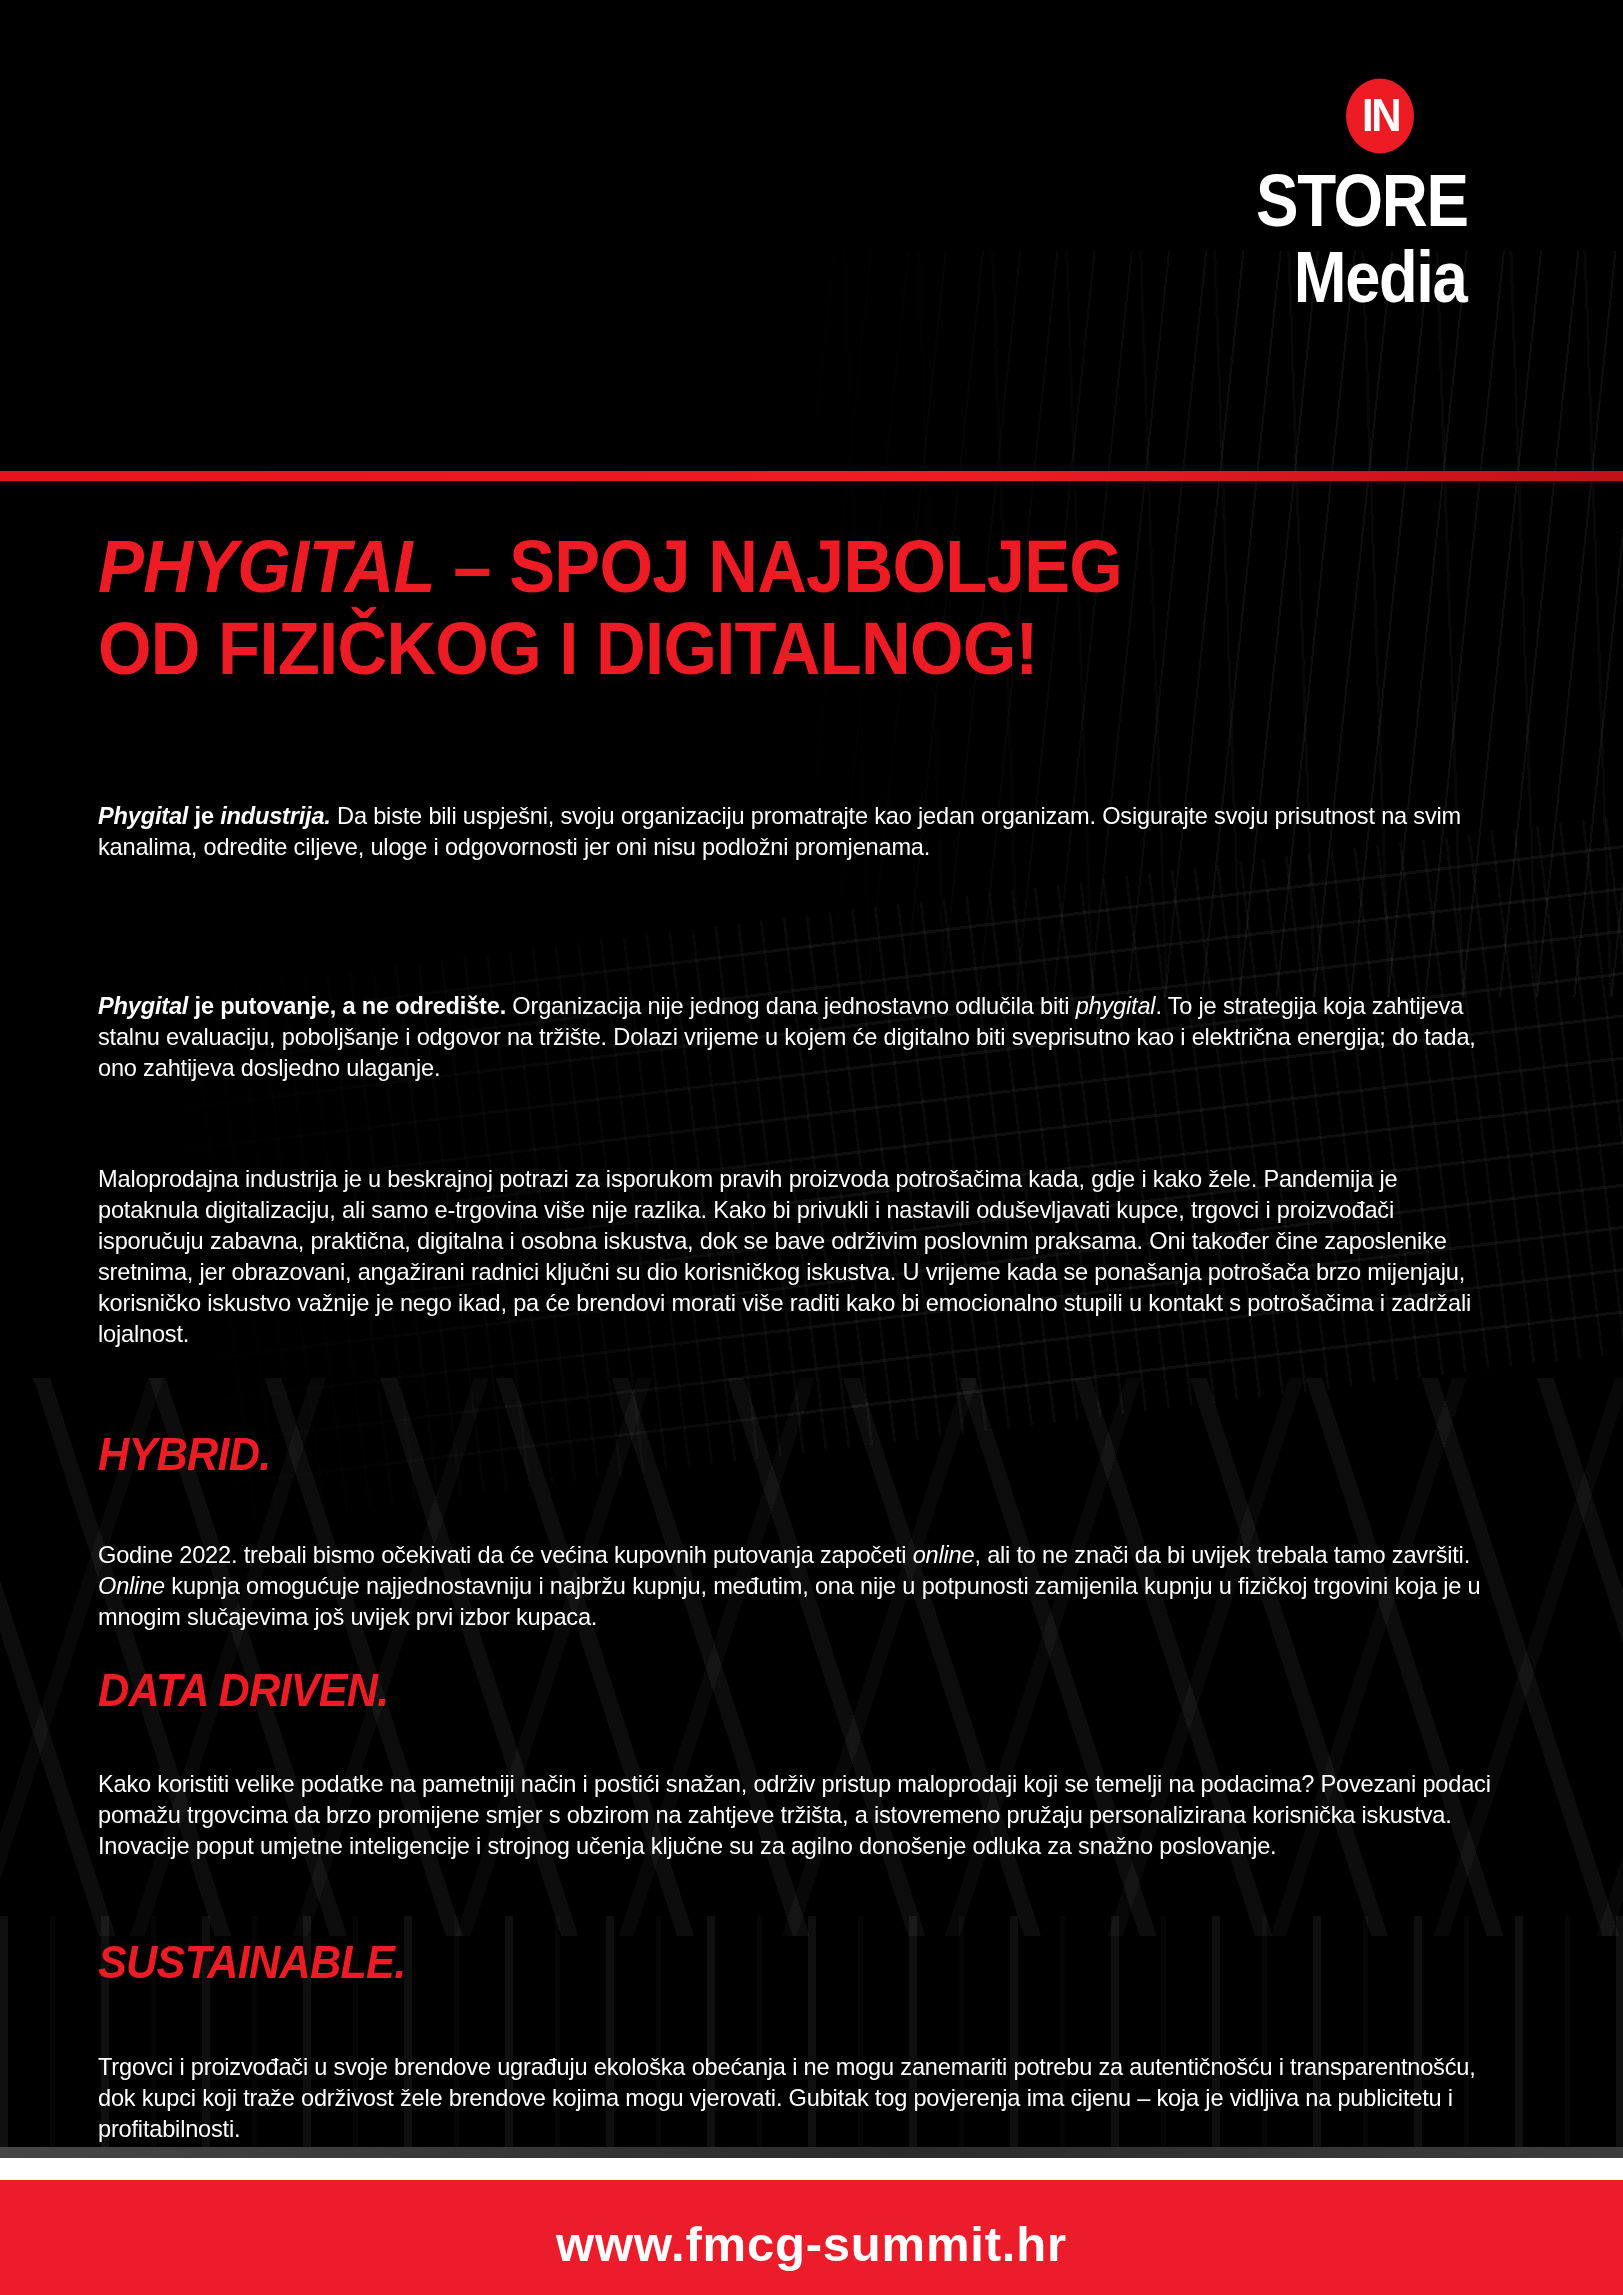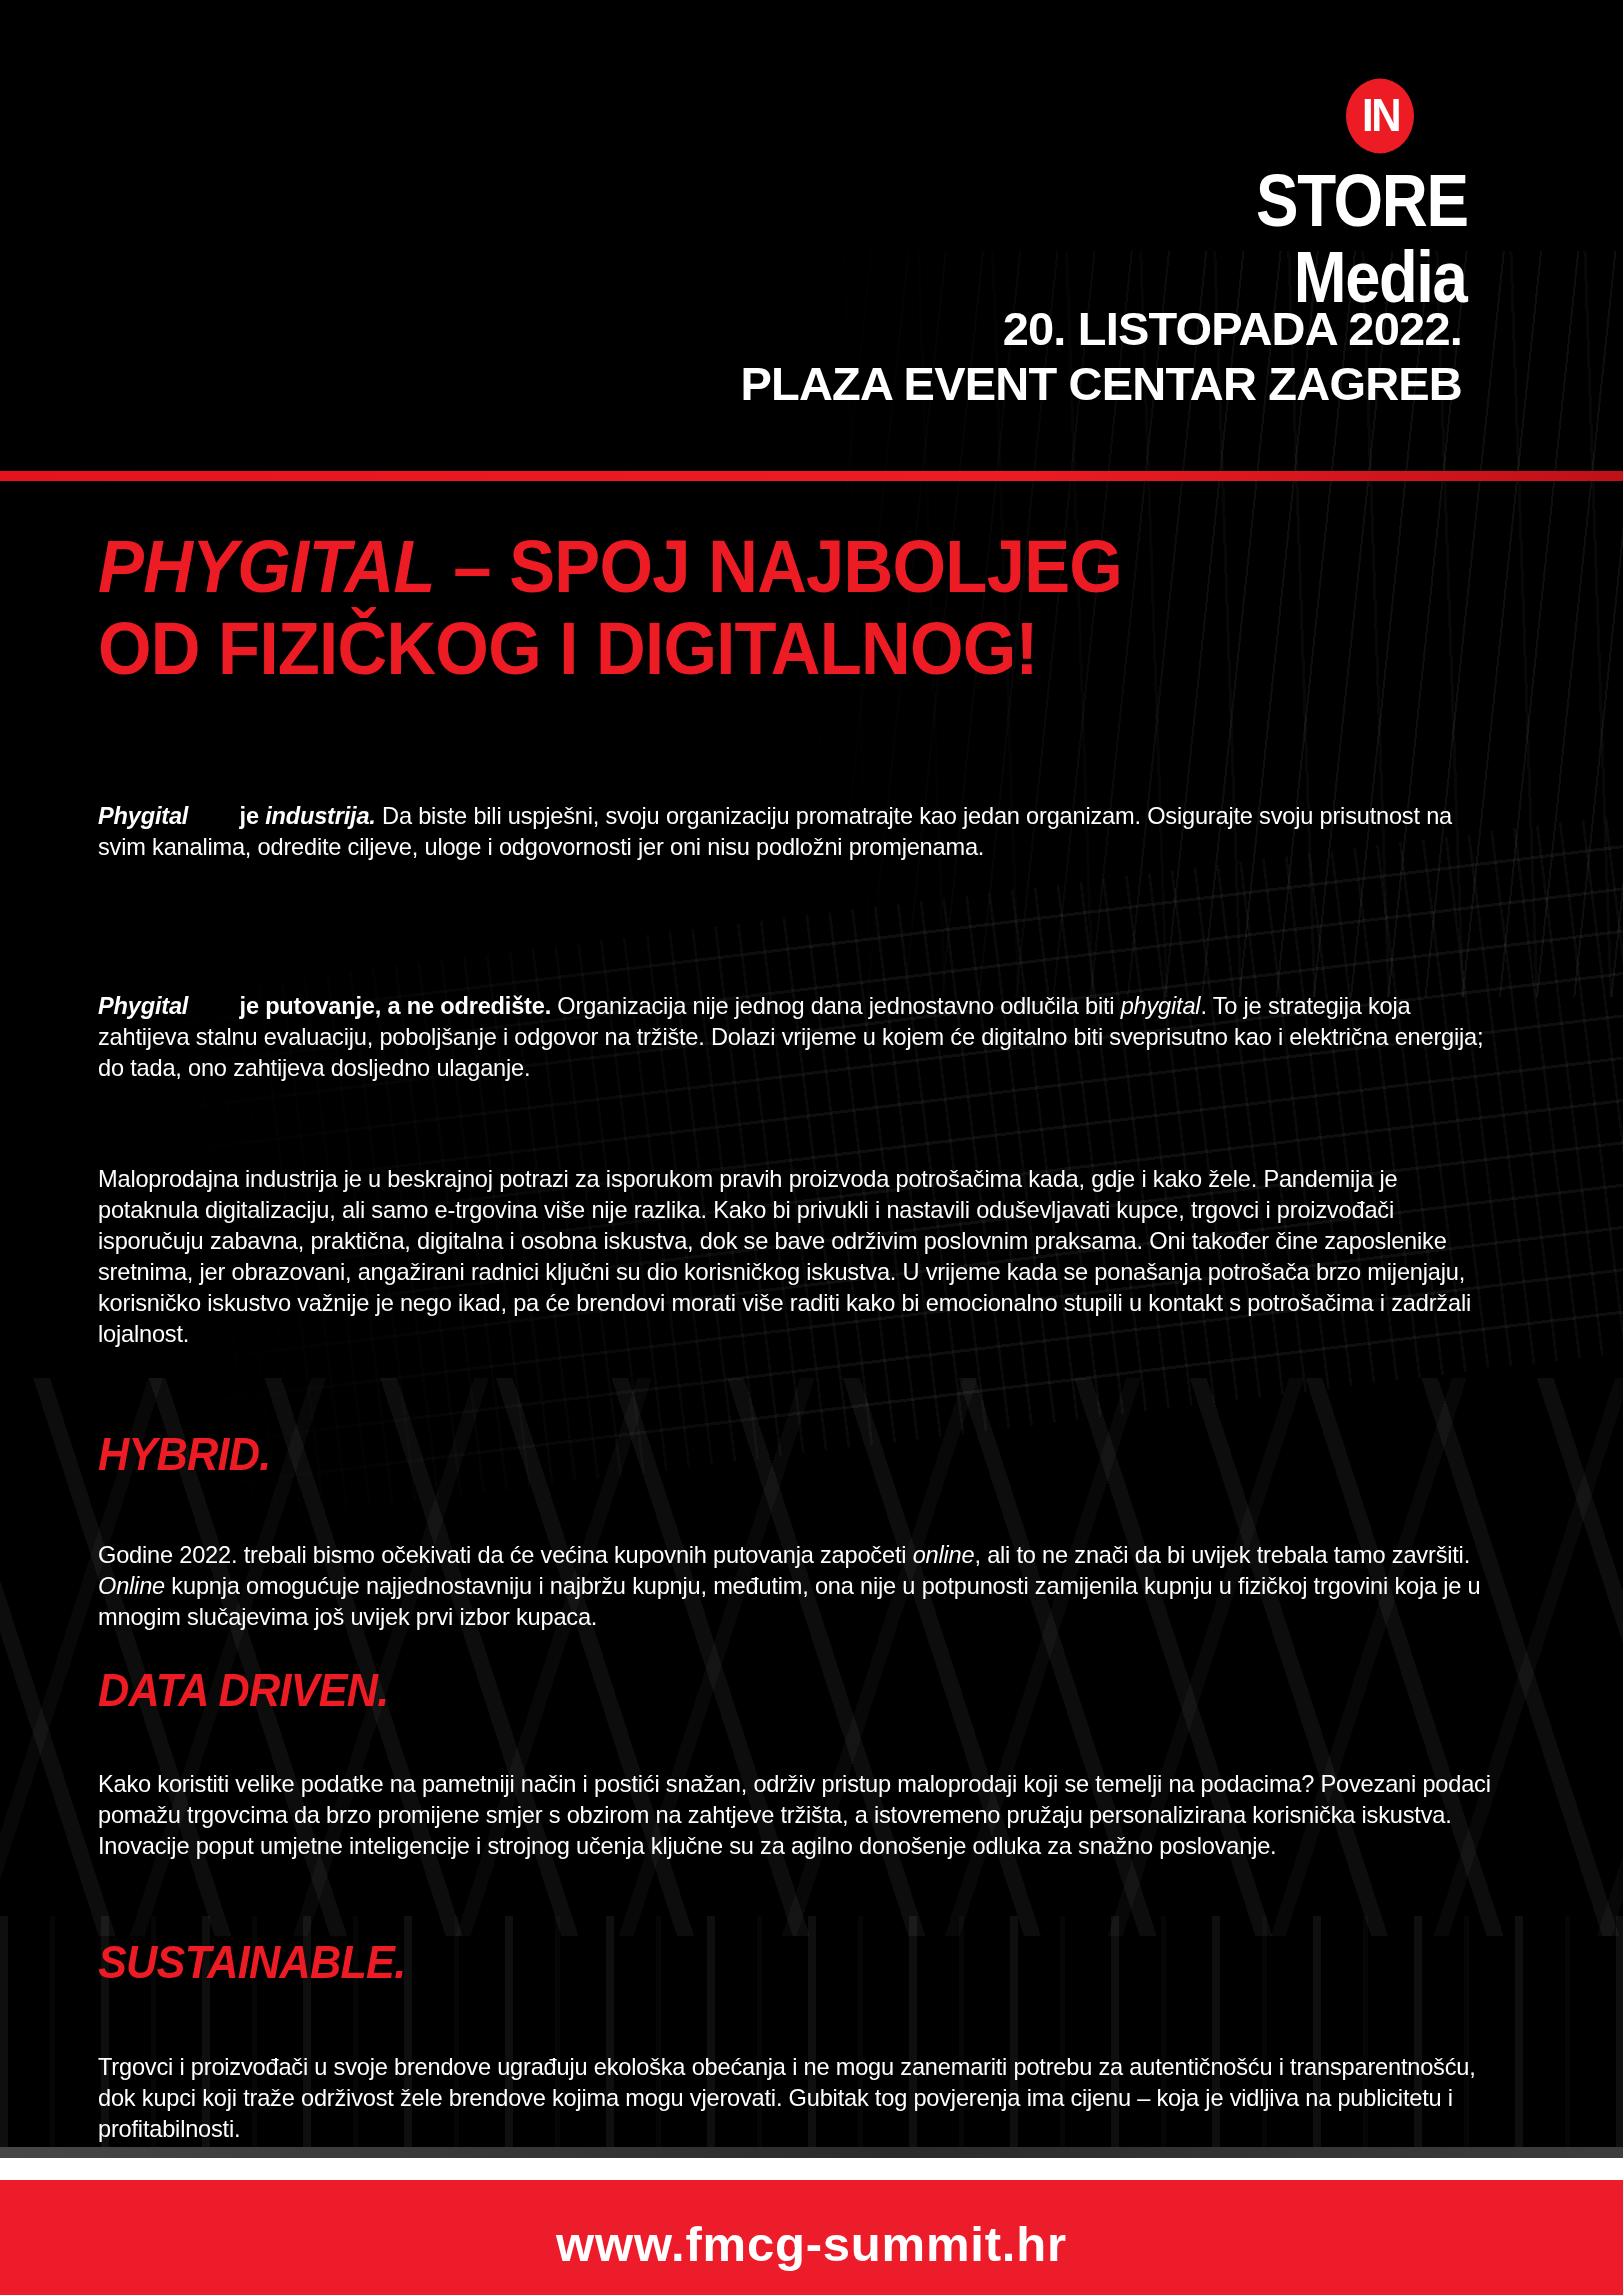--- a/index.html
+++ b/index.html
@@ -98,21 +98,21 @@
     transform:scaleX(.93);transform-origin:left top;
   }
   .main-title .line{display:block;}
 
   
   .para{
     position:absolute;left:98px;width:1406px;
     font-size:23.6px;line-height:31px;letter-spacing:-0.2px;
     color:#fff;
   }
-  .run-b{font-weight:700;margin-left:45px;}
+  .run-b{font-weight:700;}
   .run-bi{font-weight:700;font-style:italic;}
   .run-i{font-style:italic;}
 
   .section-heading{
     position:absolute;left:98px;
     color:var(--red);
     font-weight:700;font-style:italic;
     font-size:47px;line-height:50px;letter-spacing:-0.8px;
     transform:scaleX(.92);transform-origin:left top;
     white-space:nowrap;
@@ -145,24 +145,20 @@
   <div class="bg bg-grayline"></div>
 
   <div class="logo">
     <div class="logo-row">
       <div class="logo-badge">IN</div>
       <div class="logo-store">STORE</div>
     </div>
     <div class="logo-media">Media</div>
   </div>
 
-  <div class="date-block">
-    <div>20. LISTOPADA 2022.</div>
-    <div>PLAZA EVENT CENTAR ZAGREB</div>
-  </div>
 
   <div class="red-rule"></div>
 
   <h1 class="main-title" style="margin:0">
     <span class="line"><span class="run-i">PHYGITAL</span><span class="run-n"> – SPOJ NAJBOLJEG</span></span>
     <span class="line">OD FIZIČKOG I DIGITALNOG!</span>
   </h1>
 
   <p class="para" style="top:777px"><span class="run-bi">Phygital</span><span class="run-b"> je </span><span class="run-bi">industrija.</span><span class="run-n"> Da biste bili uspješni, svoju organizaciju promatrajte kao jedan organizam. Osigurajte svoju prisutnost na svim kanalima, odredite ciljeve, uloge i odgovornosti jer oni nisu podložni promjenama.</span></p>
   <p class="para" style="top:967px"><span class="run-bi">Phygital</span><span class="run-b"> je putovanje, a ne odredište.</span><span class="run-n"> Organizacija nije jednog dana jednostavno odlučila biti </span><span class="run-i">phygital</span><span class="run-n">. To je strategija koja zahtijeva stalnu evaluaciju, poboljšanje i odgovor na tržište. Dolazi vrijeme u kojem će digitalno biti sveprisutno kao i električna energija; do tada, ono zahtijeva dosljedno ulaganje.</span></p>

